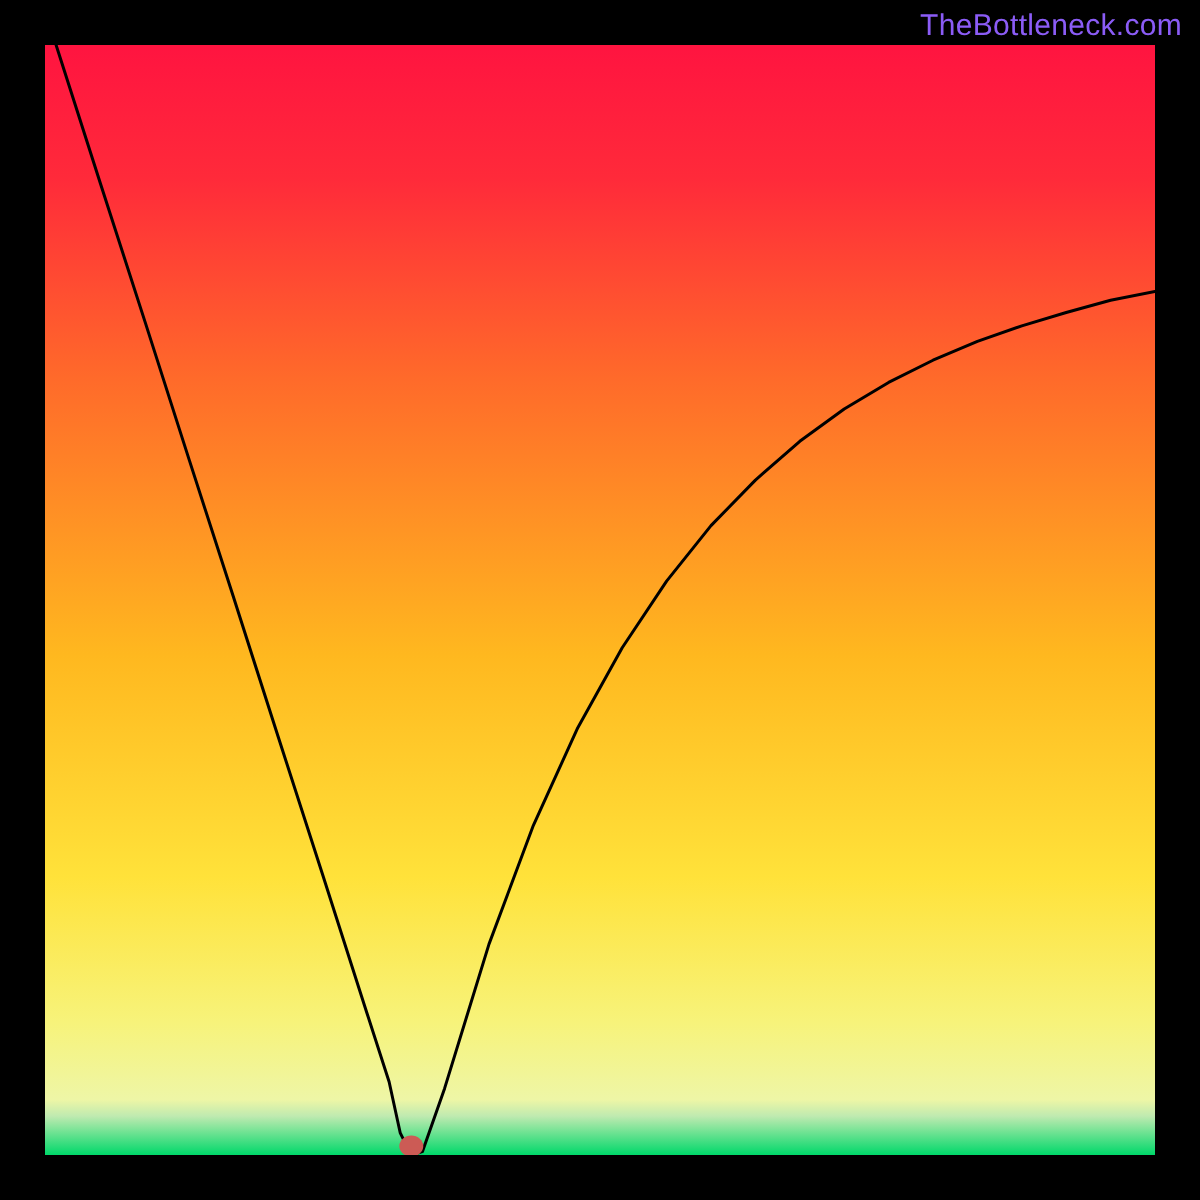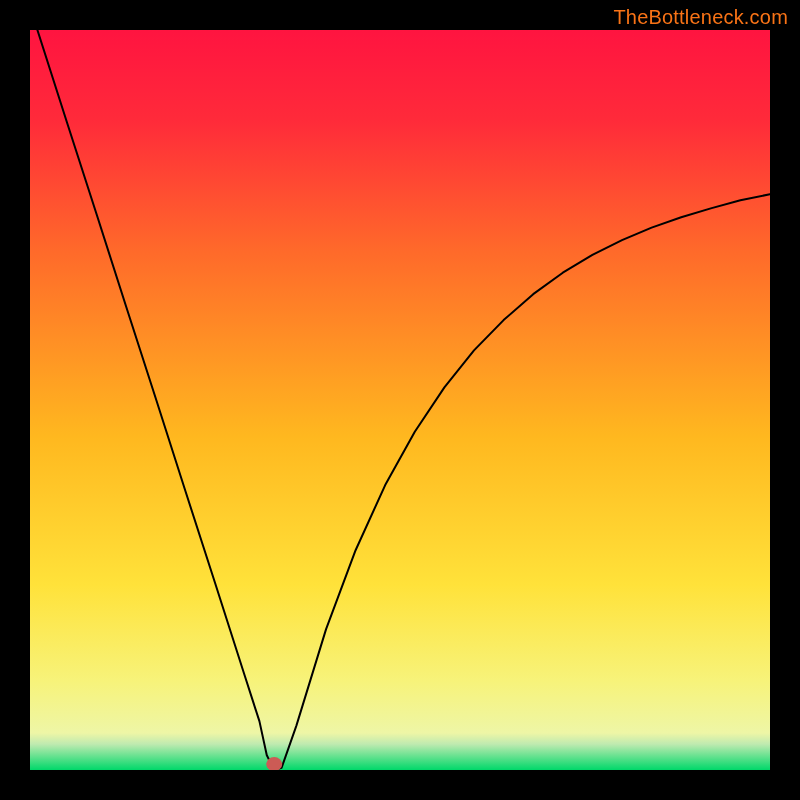--- a/index.html
+++ b/index.html
@@ -23,21 +23,21 @@
     width: 740px;
     height: 740px;
     overflow: visible;
   }
   .watermark {
     position: absolute;
     top: 6px;
     right: 12px;
     font-family: Arial, Helvetica, sans-serif;
     font-size: 20px;
-    color: #f97316;
+    color: #8b5cf6;
     letter-spacing: 0.2px;
     user-select: none;
   }
 </style>
 </head>
 <body>
 
 <div class="frame">
 
   <div class="plot-area">

